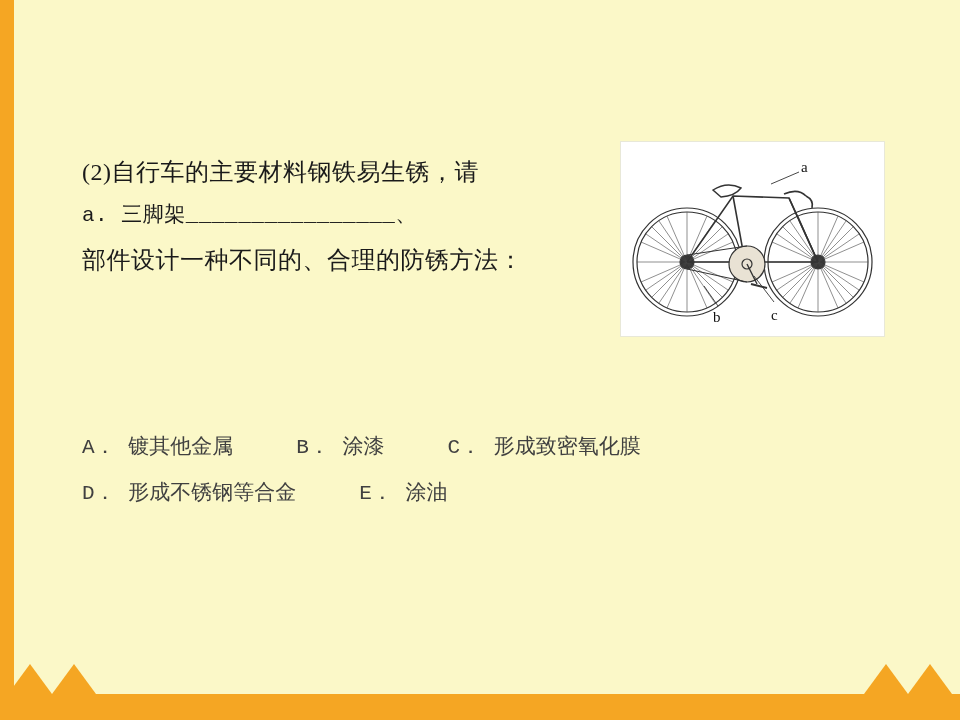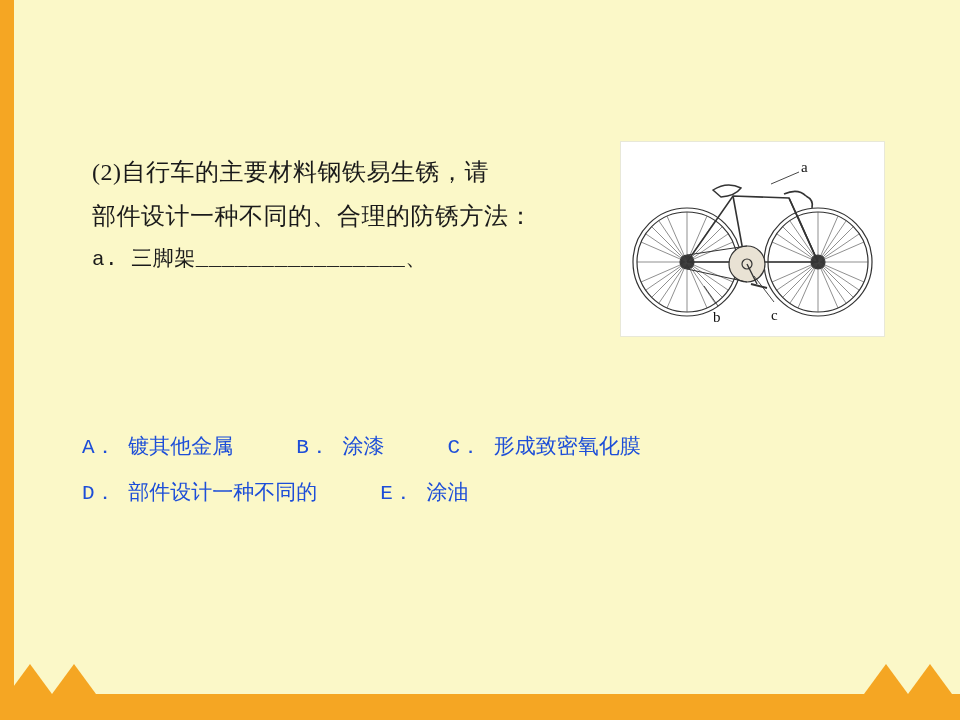--- a/index.html
+++ b/index.html
@@ -47,21 +47,20 @@
   .zig-left-1 { left: 8px; }
   .zig-left-2 { left: 52px; }
   .zig-right-1 { right: 52px; }
   .zig-right-2 { right: 8px; }
 
   .content {
     position: absolute;
     left: 82px;
     top: 150px;
     width: 520px;
-    margin-left: 10px;
   }
   .qline {
     font-size: 24px;
     color: #1a1a1a;
     line-height: 44px;
     letter-spacing: 0.5px;
     white-space: nowrap;
   }
   .latin {
     font-family: "Liberation Mono", monospace;
@@ -69,21 +68,21 @@
   }
   .options {
     position: absolute;
     left: 82px;
     top: 425px;
     width: 800px;
   }
   .optline {
     font-family: "Liberation Mono", monospace;
     font-size: 21px;
-    color: #1d4ed8;
+    color: #404040;
     line-height: 46px;
     white-space: pre;
   }
   .fig {
     position: absolute;
     left: 620px;
     top: 141px;
     width: 265px;
     height: 196px;
     background: #ffffff;
@@ -101,27 +100,27 @@
 
   <div class="left-bar"></div>
   <div class="bottom-bar"></div>
   <div class="zig zig-left-1"></div>
   <div class="zig zig-left-2"></div>
   <div class="zig zig-right-1"></div>
   <div class="zig zig-right-2"></div>
 
   <div class="content">
     <div class="qline">(2)自行车的主要材料钢铁易生锈，请</div>
+    <div class="qline latin">a. 三脚架________________、</div>
     <div class="qline">部件设计一种不同的、合理的防锈方法：</div>
-    <div class="qline latin">a. 三脚架________________、</div>
   </div>
 
   <div class="options">
     <div class="optline">A． 镀其他金属     B． 涂漆     C． 形成致密氧化膜</div>
-    <div class="optline">D． 部件设计一种不同的     E． 涂油</div>
+    <div class="optline">D． 形成不锈钢等合金     E． 涂油</div>
   </div>
 
   <div class="fig">
     <svg width="263" height="194" viewBox="0 0 263 194" xmlns="http://www.w3.org/2000/svg">
       <g stroke="#333" fill="none" stroke-width="1.2">
 
         <circle cx="66" cy="120" r="54"></circle>
         <circle cx="66" cy="120" r="50"></circle>
         <circle cx="66" cy="120" r="7" fill="#333"></circle>
 

